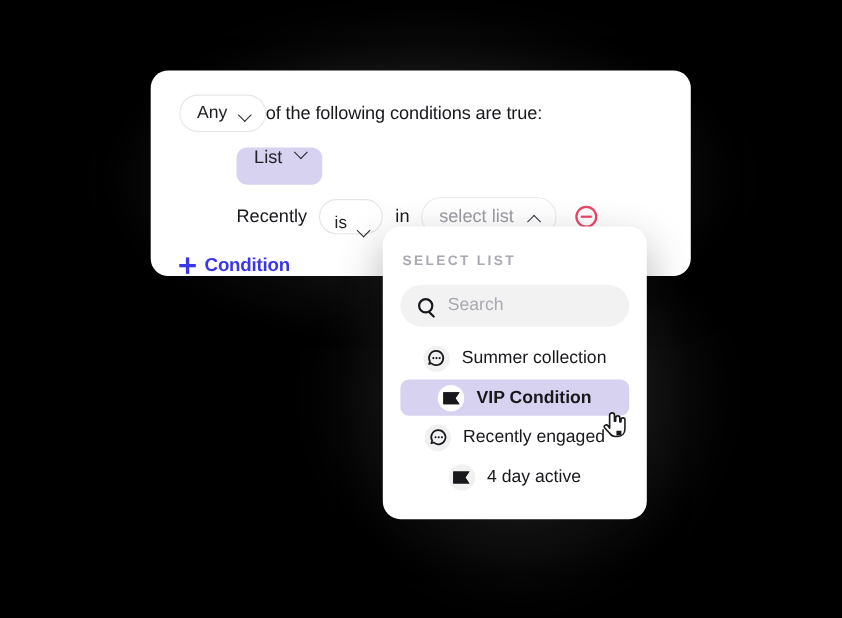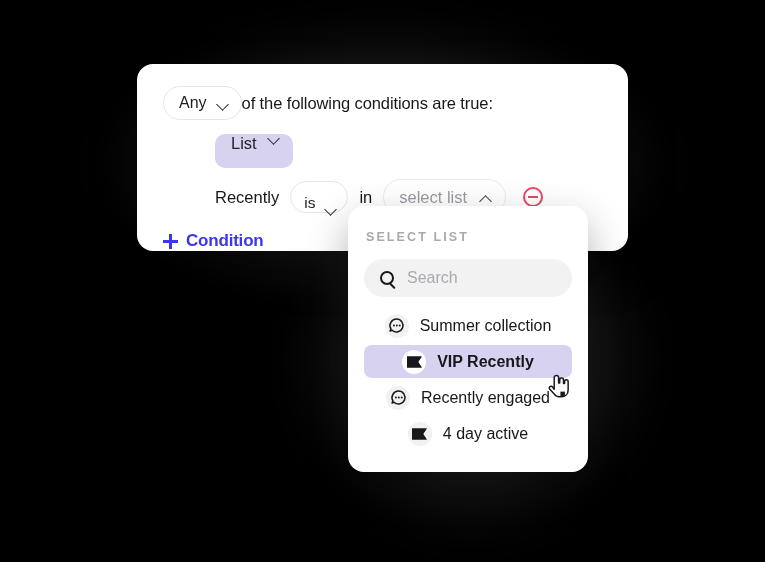--- a/index.html
+++ b/index.html
@@ -338,21 +338,21 @@
           </span>
           <span>Summer collection</span>
         </div>
         <div class="list-option selected">
           <span class="opt-icon">
             <svg width="17" height="14" viewBox="0 0 20 16">
               <path d="M1.2 1.6h17.4v12.8H1.2z M18.6 1.6l-4.4 6.4 4.4 6.4z" fill="#17171c"></path>
               <path d="M1.2 1.6h17.4L14.2 8l4.4 6.4H1.2z" fill="#17171c"></path>
             </svg>
           </span>
-          <span>VIP Recently</span>
+          <span>VIP Condition</span>
         </div>
         <div class="list-option">
           <span class="opt-icon">
             <svg width="17" height="17" viewBox="0 0 20 20">
               <path d="M10 2.4a7.6 7.6 0 1 1-5.1 13.2l-2.4 0.8 0.9-2.6A7.6 7.6 0 0 1 10 2.4z" fill="none" stroke="#17171c" stroke-width="1.8" stroke-linejoin="round"></path>
               <circle cx="7" cy="10" r="1.15" fill="#17171c"></circle>
               <circle cx="10.4" cy="10" r="1.15" fill="#17171c"></circle>
               <circle cx="13.8" cy="10" r="1.15" fill="#17171c"></circle>
             </svg>
           </span>

